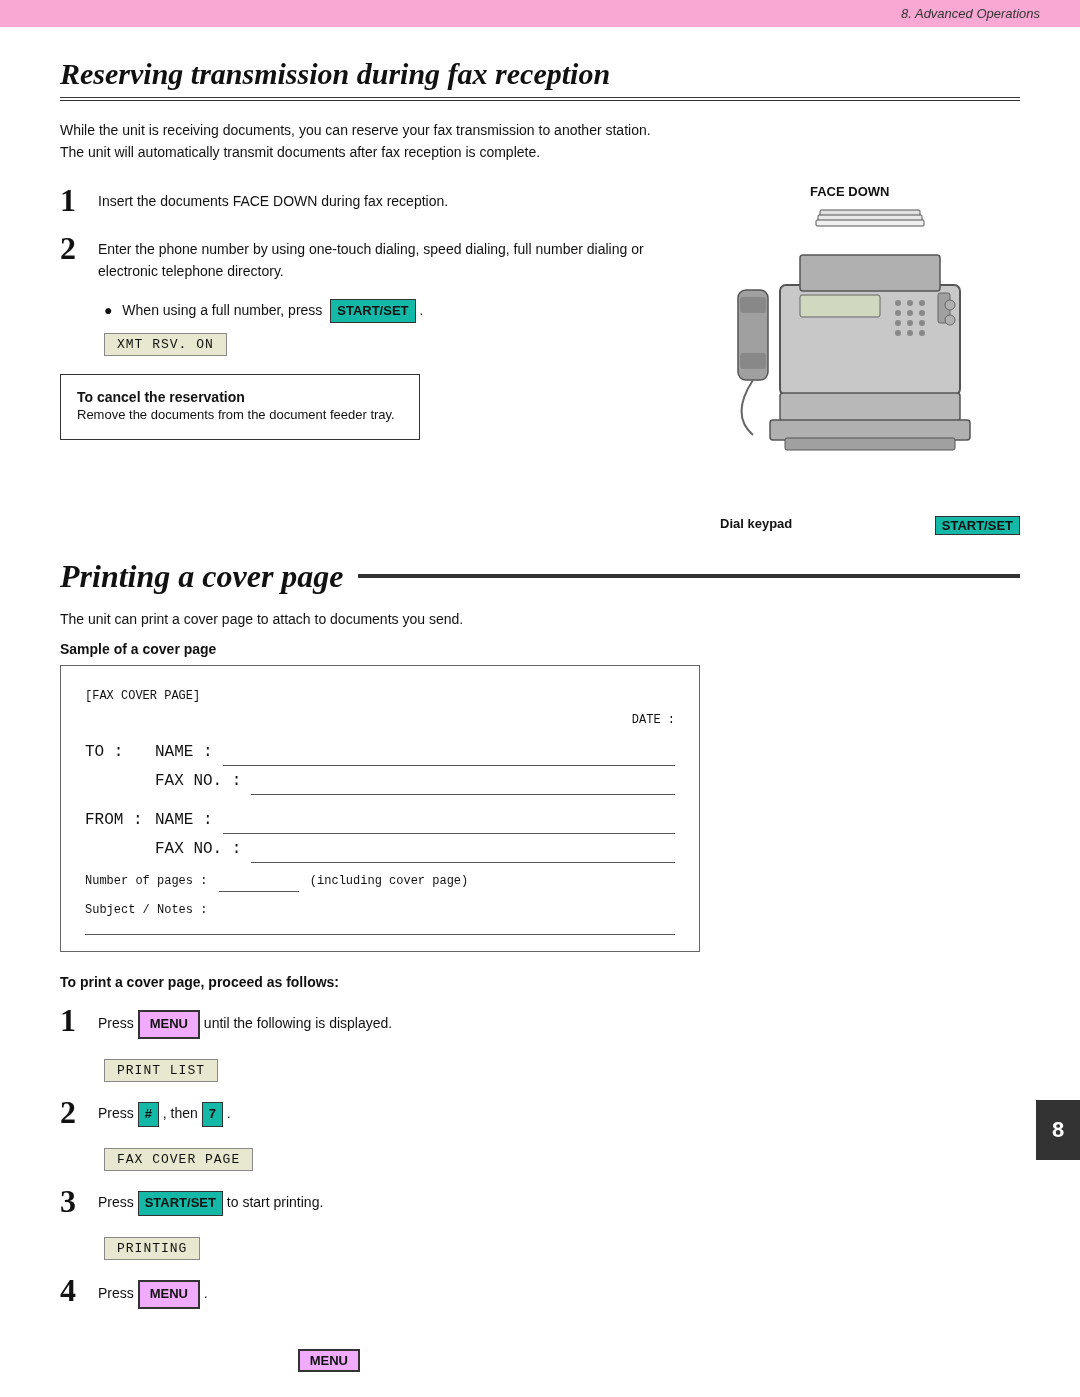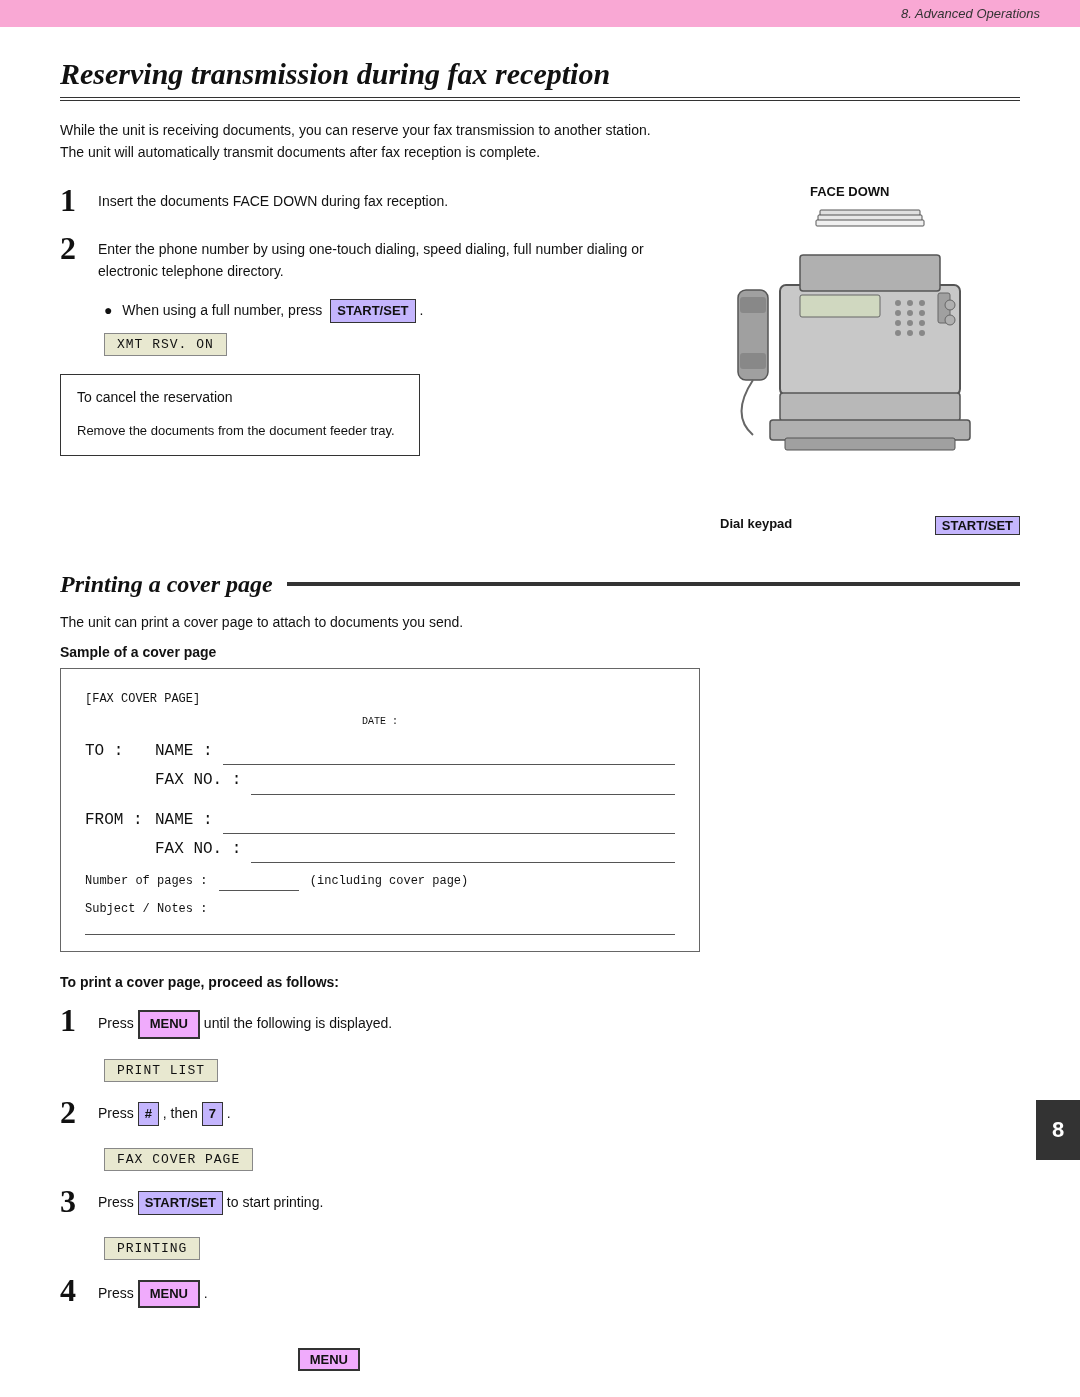--- a/index.html
+++ b/index.html
@@ -98,21 +98,21 @@
       content: "●";
       margin-right: 6px;
     }
 
     .key-badge {
       display: inline-block;
       border: 1.5px solid #333;
       padding: 1px 6px;
       font-size: 13px;
       font-weight: bold;
-      background: #c4b5fd;
+      background: #14b8a6;
       font-style: normal;
     }
 
     .lcd-display {
       display: inline-block;
       border: 1.5px solid #888;
       background: #e8e8d0;
       font-family: 'Courier New', monospace;
       font-size: 13px;
       padding: 3px 12px;
@@ -122,22 +122,22 @@
 
     .cancel-box {
       border: 1.5px solid #333;
       padding: 14px 16px;
       margin-top: 14px;
       max-width: 360px;
     }
 
     .cancel-box-title {
       font-size: 14px;
-      font-weight: normal;
-      margin-bottom: 16px;
+      font-weight: bold;
+      margin-bottom: 0;
     }
 
     .cancel-box-text {
       font-size: 13px;
       line-height: 1.5;
     }
 
     .face-down-label {
       font-size: 13px;
       font-weight: bold;
@@ -150,27 +150,27 @@
       justify-content: space-between;
       width: 100%;
       margin-top: 8px;
       font-size: 13px;
       font-weight: bold;
     }
 
     
     .section-title-2 {
       font-family: 'Times New Roman', Times, serif;
-      font-size: 24px;
+      font-size: 32px;
       font-style: italic;
       font-weight: bold;
       display: flex;
       align-items: center;
       gap: 14px;
-      margin-top: 36px;
+      margin-top: 23px;
       margin-bottom: 16px;
     }
 
     .section-title-2 .deco-line {
       flex: 1;
       height: 4px;
       border-top: 2px solid #333;
       border-bottom: 2px solid #333;
     }
 
@@ -197,22 +197,22 @@
       position: relative;
     }
 
     .cover-fax-title {
       font-size: 12px;
       margin-bottom: 4px;
     }
 
     .cover-date-line {
       display: flex;
-      justify-content: center;
-      font-size: 10px;
+      justify-content: flex-end;
+      font-size: 12px;
       margin-bottom: 8px;
     }
 
     .cover-field-row {
       display: flex;
       align-items: flex-end;
       margin-bottom: 2px;
       font-size: 16px;
     }
 

